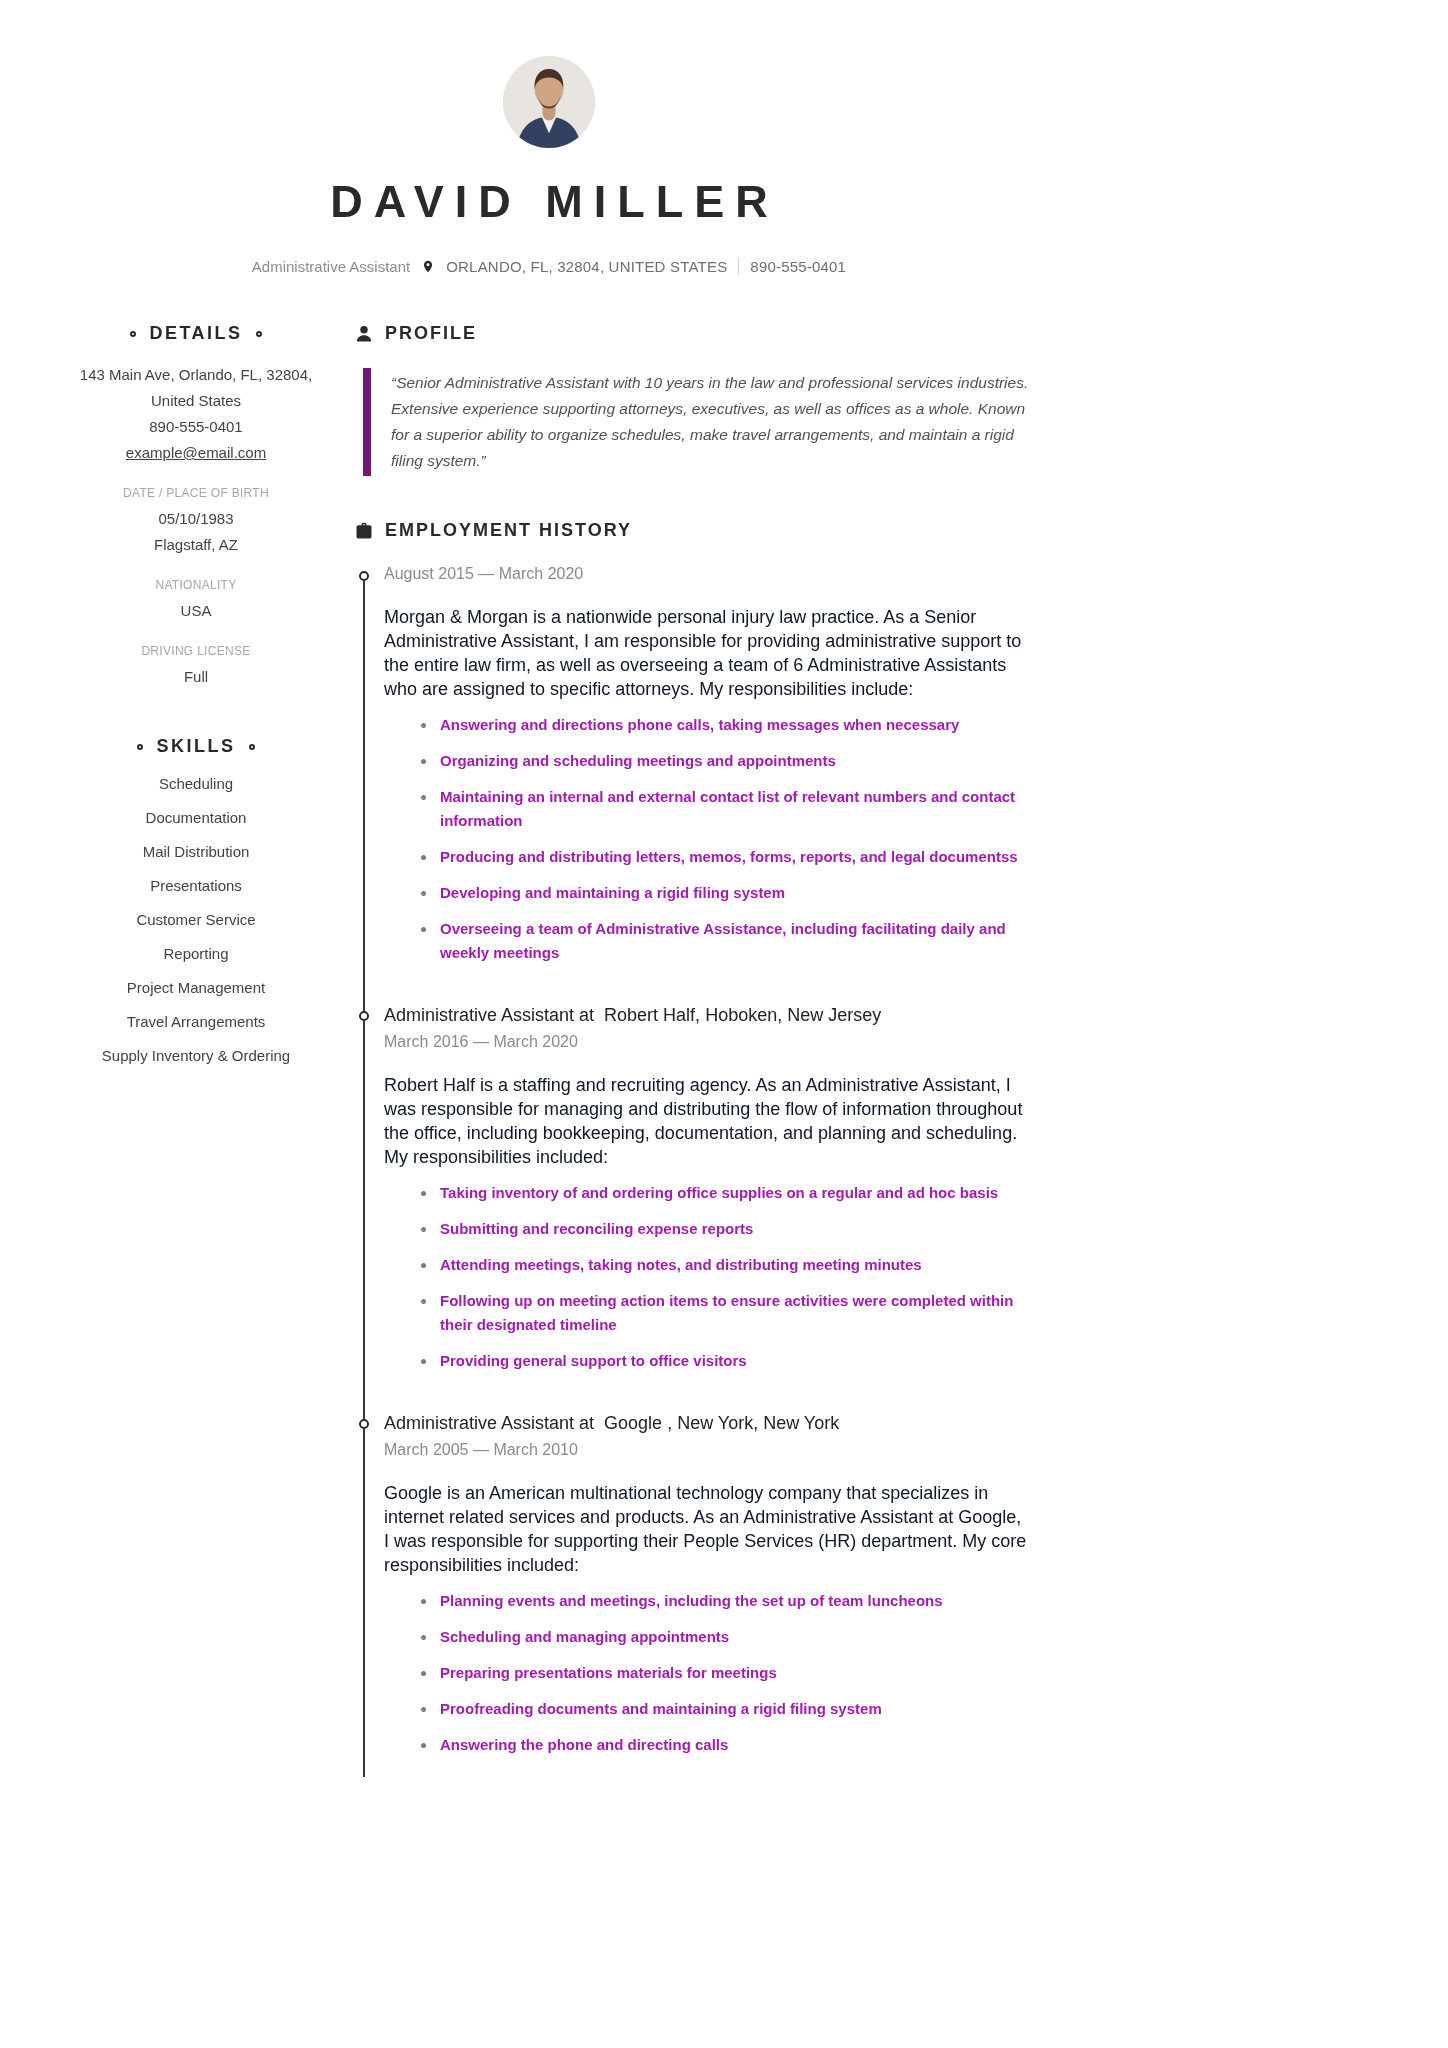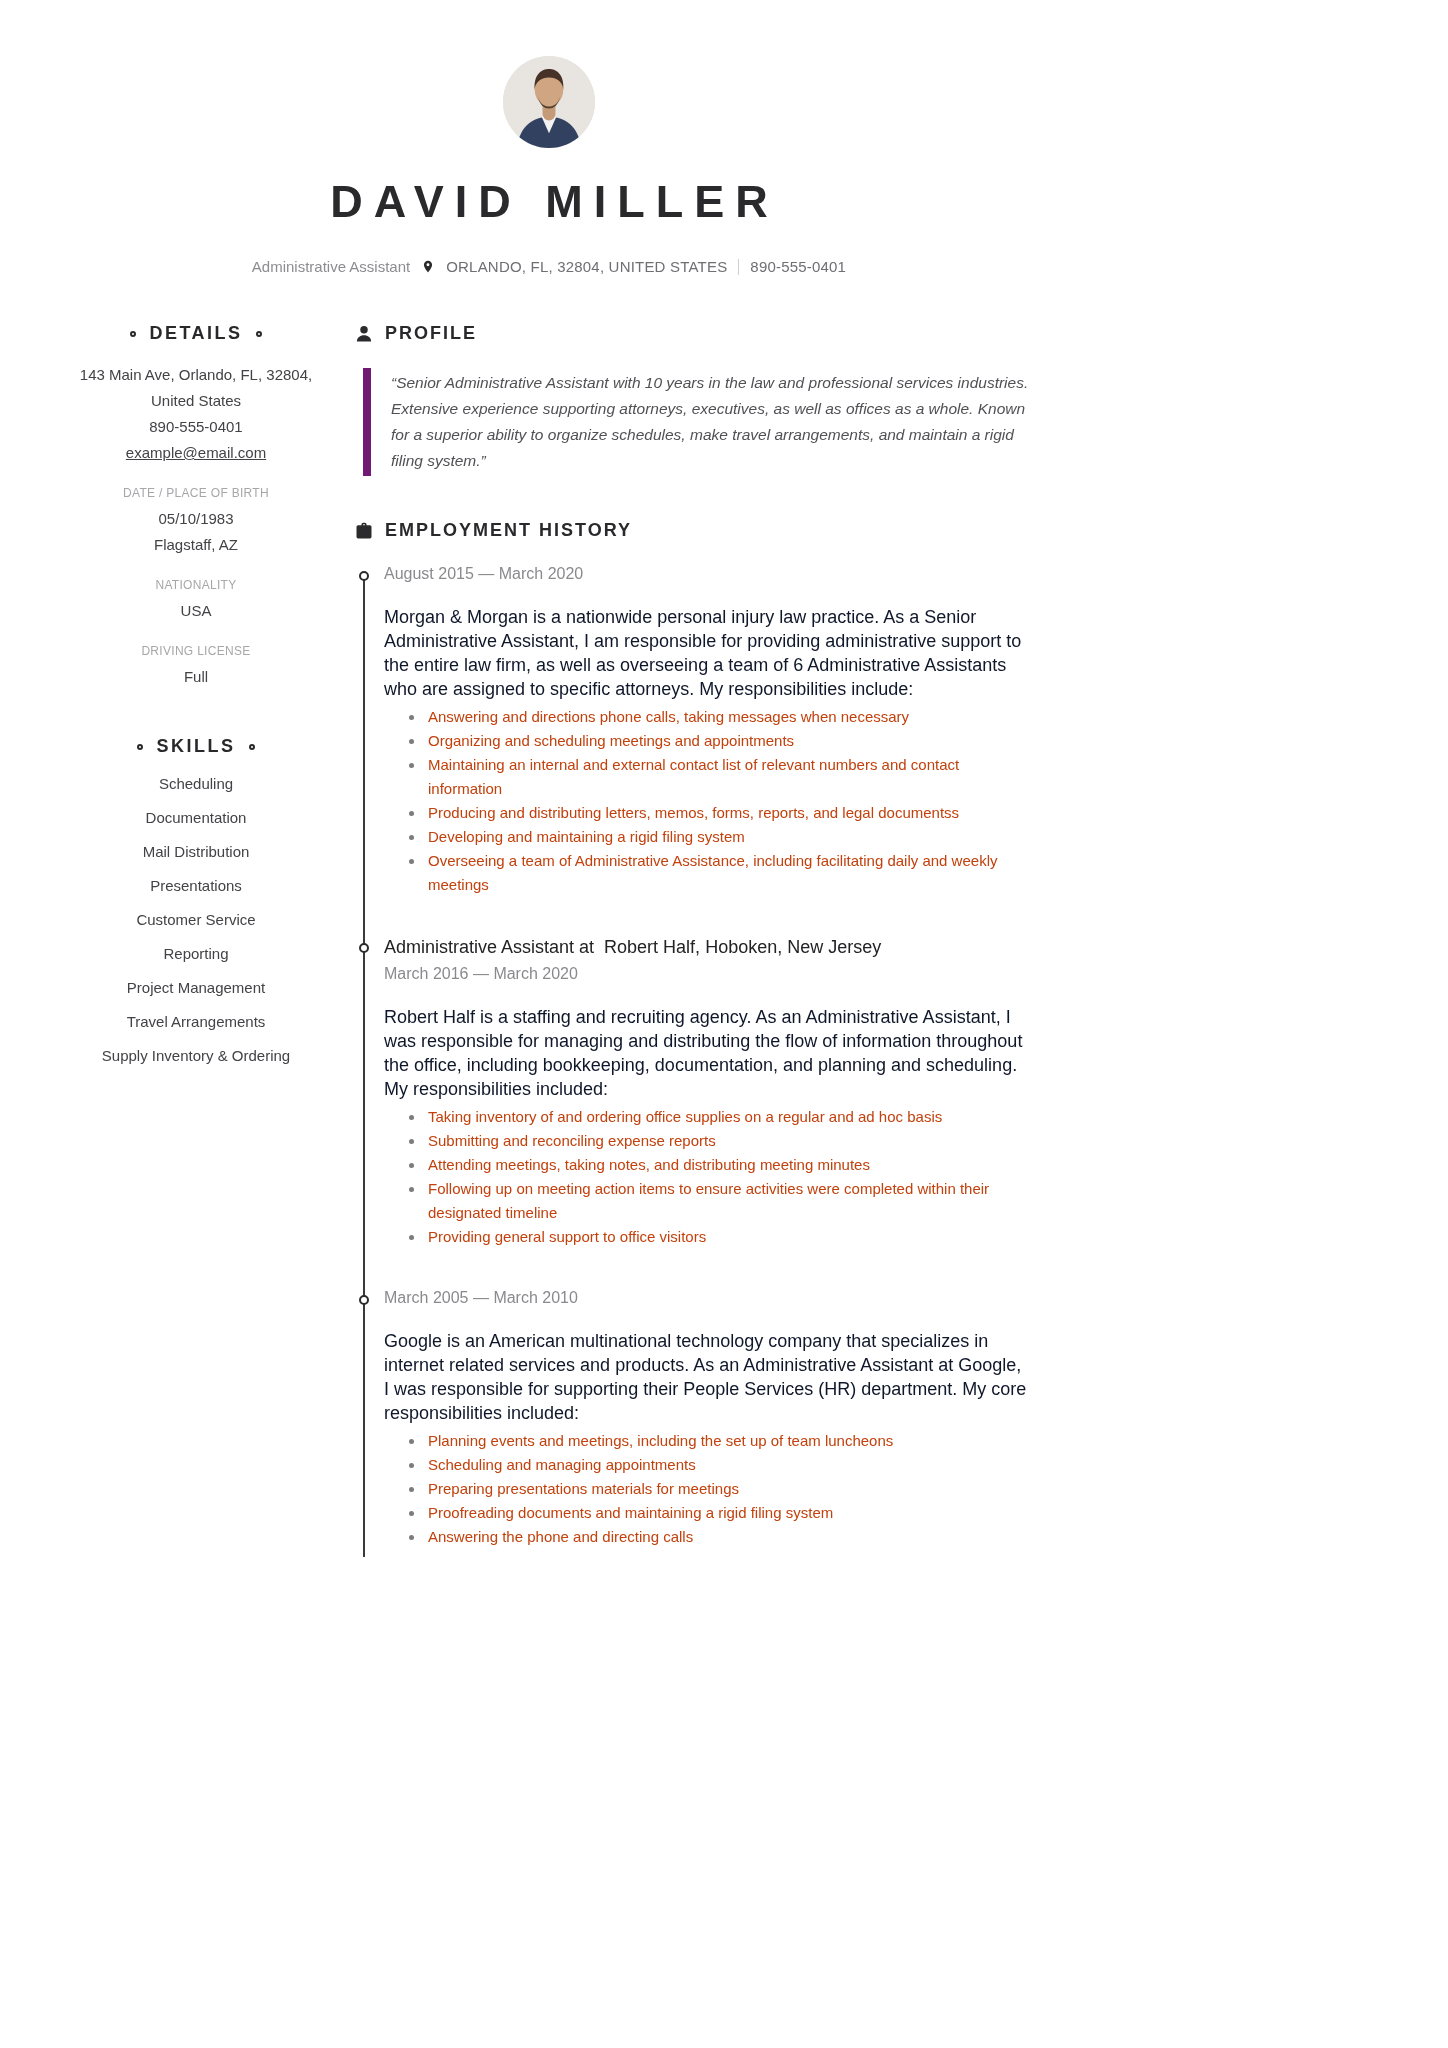--- a/index.html
+++ b/index.html
@@ -44,21 +44,21 @@
   
   .jobs { position:relative; margin-left:10px; padding-bottom:8px; }
   .jobs::before { content:""; position:absolute; left:-1px; top:9px; bottom:0; width:2px; background:#3a3a3c; }
   .job { position:relative; padding-left:20px; margin:0 0 40px; }
   .job:last-child { margin-bottom:0; }
   .job::before { content:""; position:absolute; left:-5px; top:6px; width:6px; height:6px; border:2px solid #2b2b2d; border-radius:50%; background:#fff; z-index:1; }
   .job-title { font-size:18px; font-weight:500; color:#232325; margin:0 0 7px; white-space:pre-wrap; }
   .job-dates { font-size:16px; color:#8a8a8e; margin:0 0 22px; }
   .job-desc { font-size:18px; line-height:24px; color:#0f172a; margin:0; }
   .job-bullets { margin:4px 0 0; padding:0 0 0 41px; }
-  .job-bullets li { font-size:15px; line-height:24px; color:#c2410c; padding-left:3px; margin:0; }
+  .job-bullets li { font-size:15px; line-height:24px; color:#a21caf; padding-left:3px; margin:12px;font-weight:bold; }
   .job-bullets li::marker { color:#7c7c80; }
 </style>
 </head>
 <body>
 
 <div class="page">
   <div class="content">
 
     <header class="resume-header">
       <div class="avatar">
@@ -178,20 +178,21 @@
               <ul class="job-bullets">
                 <li>Taking inventory of and ordering office supplies on a regular and ad hoc basis</li>
                 <li>Submitting and reconciling expense reports</li>
                 <li>Attending meetings, taking notes, and distributing meeting minutes</li>
                 <li>Following up on meeting action items to ensure activities were completed within their designated timeline</li>
                 <li>Providing general support to office visitors</li>
               </ul>
             </article>
 
             <article class="job">
+              <h3 class="job-title">Administrative Assistant at  Google , New York, New York</h3>
               <div class="job-dates">March 2005 — March 2010</div>
               <p class="job-desc">Google is an American multinational technology company that specializes in internet related services and products. As an Administrative Assistant at Google, I was responsible for supporting their People Services (HR) department. My core responsibilities included:</p>
               <ul class="job-bullets">
                 <li>Planning events and meetings, including the set up of team luncheons</li>
                 <li>Scheduling and managing appointments</li>
                 <li>Preparing presentations materials for meetings</li>
                 <li>Proofreading documents and maintaining a rigid filing system</li>
                 <li>Answering the phone and directing calls</li>
               </ul>
             </article>

